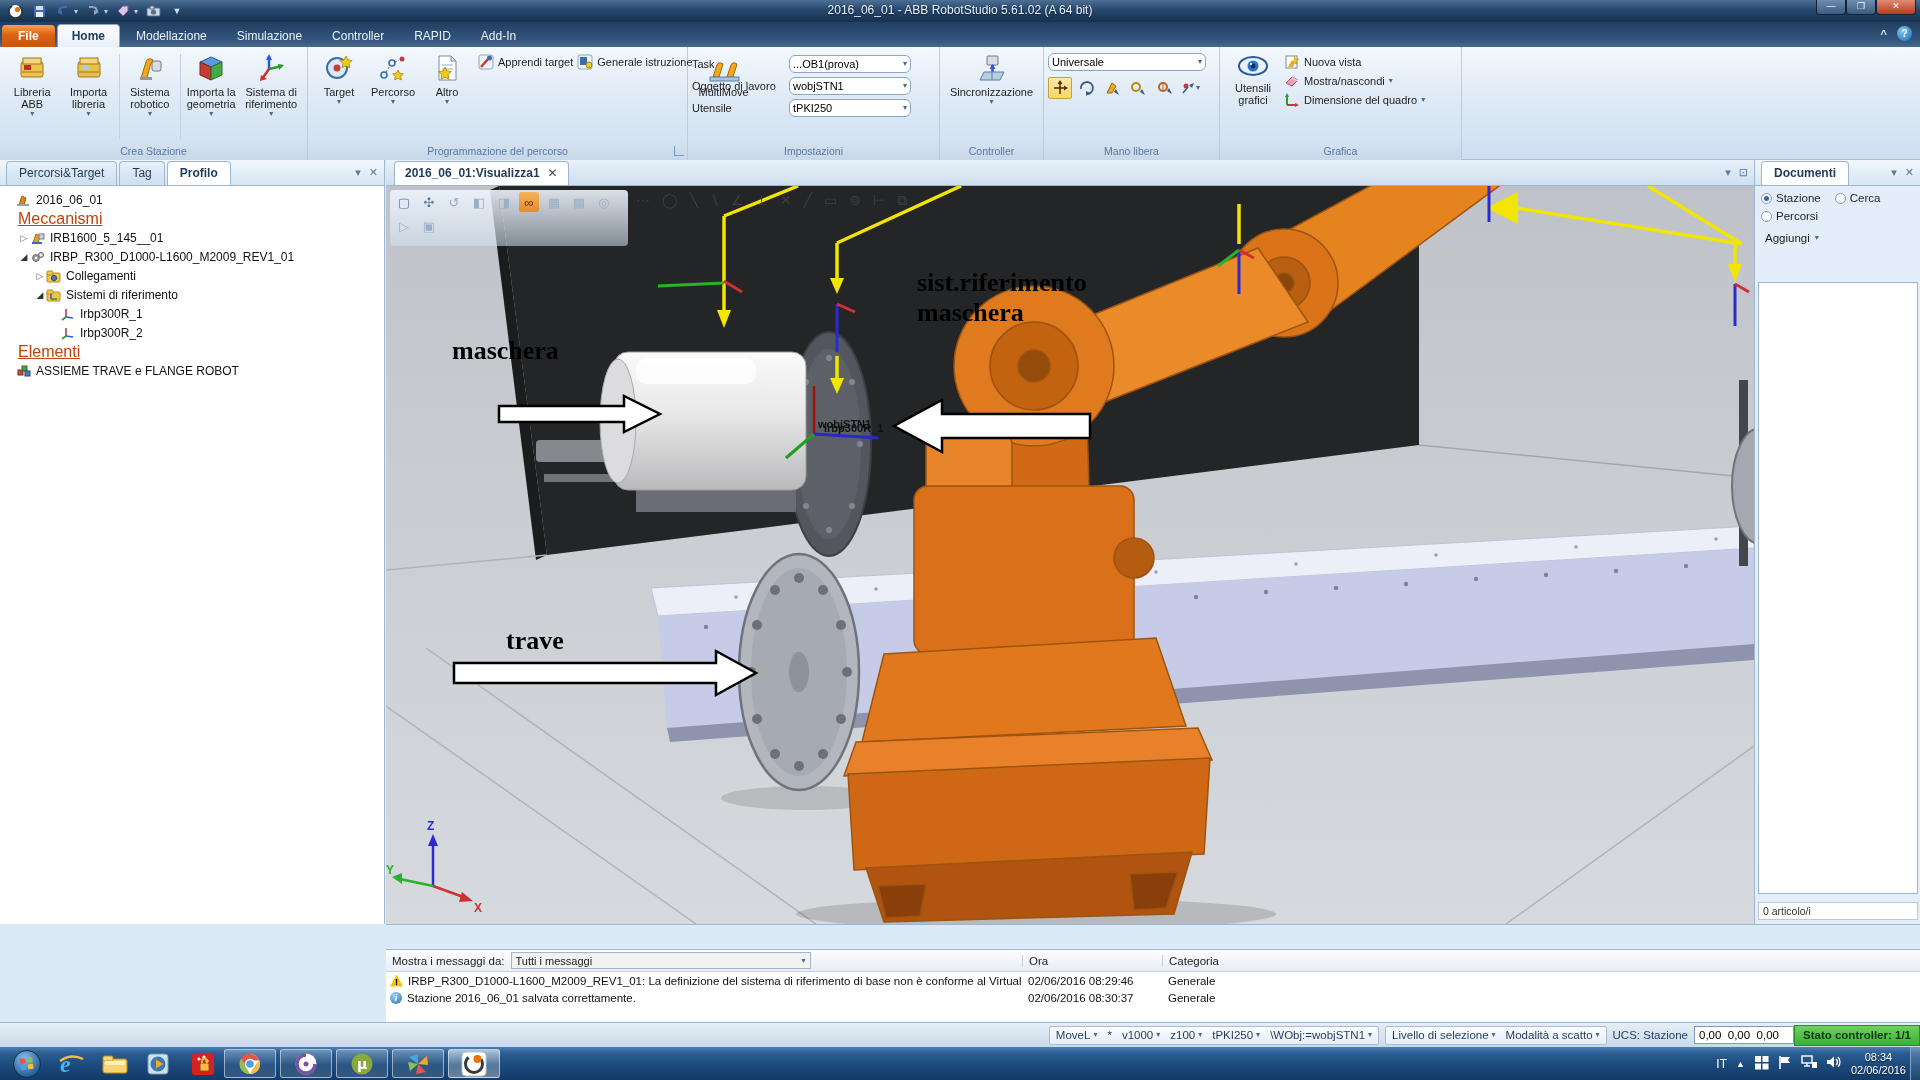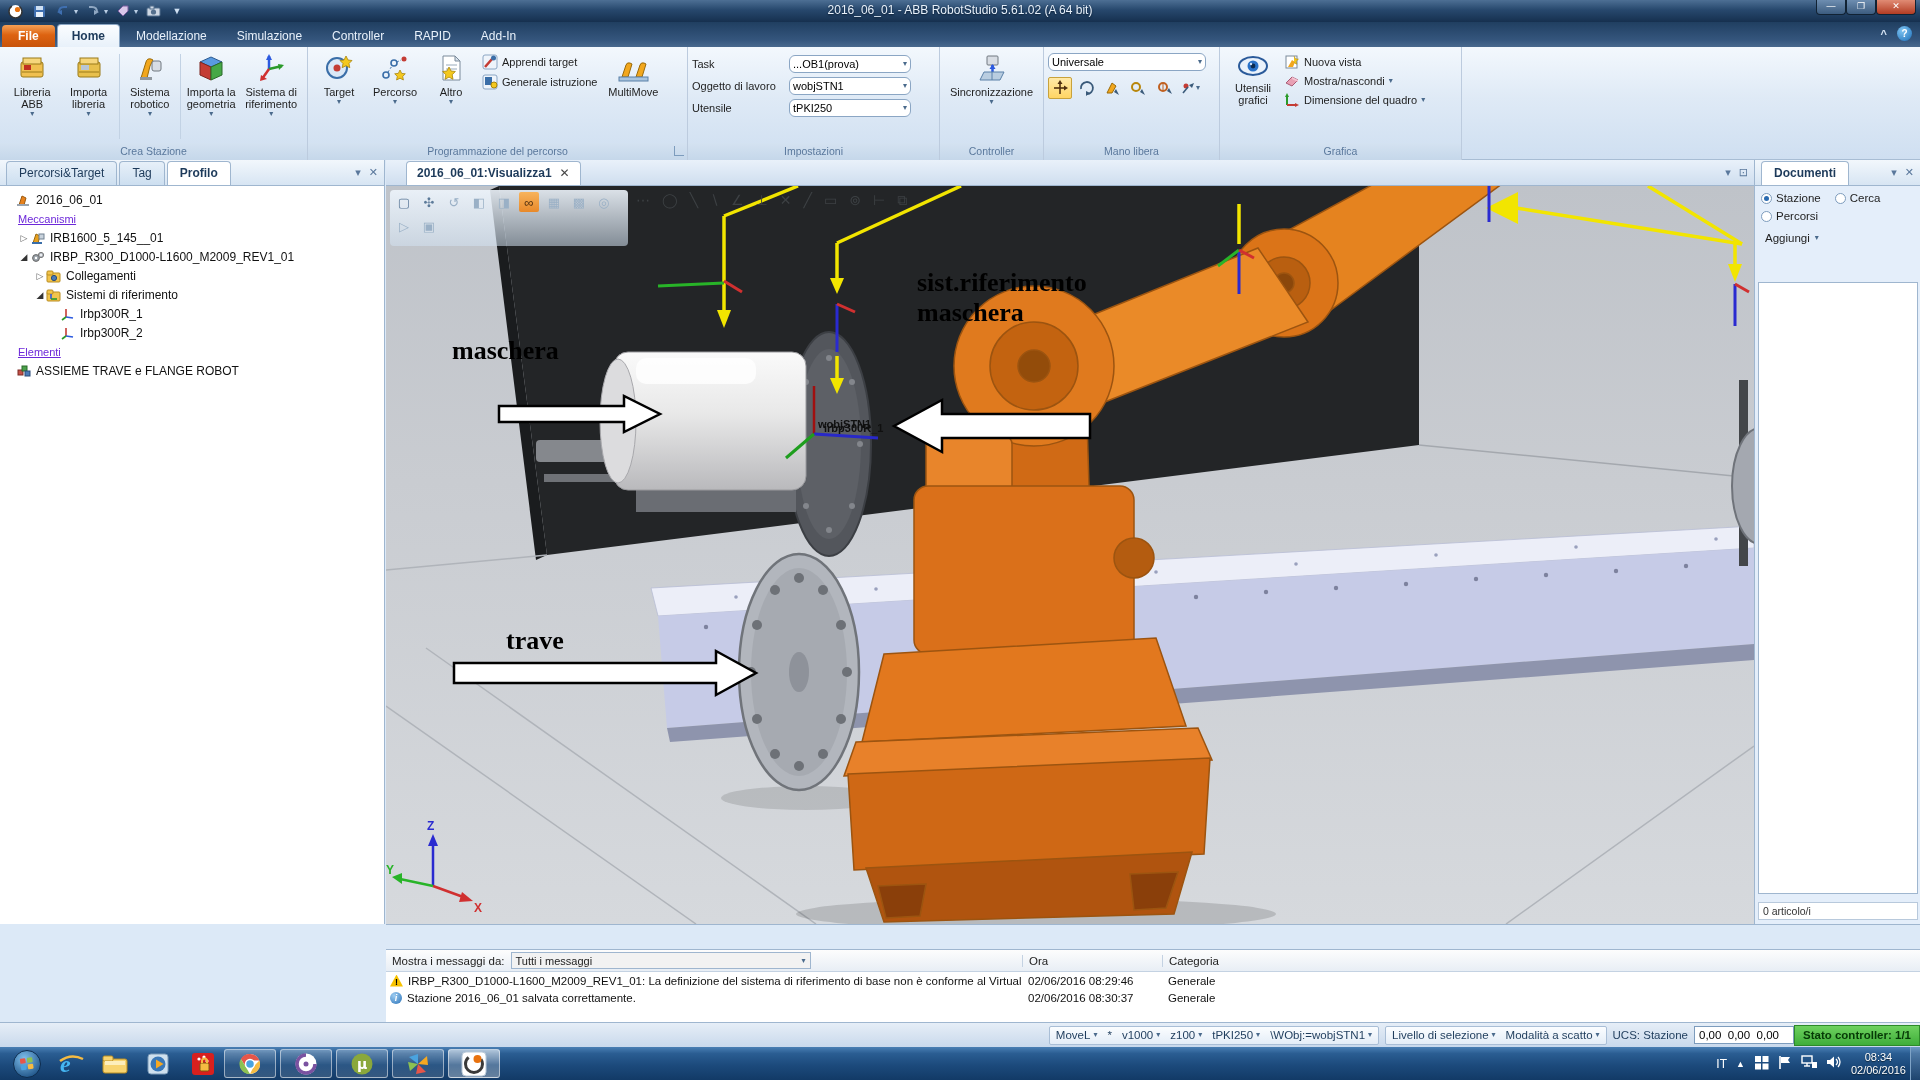--- a/index.html
+++ b/index.html
@@ -33,21 +33,21 @@
     background:linear-gradient(#f3f8fd 0%, #dfeaf6 45%, #cfdff1 100%); border-bottom:1px solid #a8bdd4; display:flex; }
   .rgroup { height:113px; display:flex; flex-direction:column; border-right:1px solid #bccbde; }
   .rgroup-body { flex:1; display:flex; align-items:flex-start; padding:3px 4px 0; }
   .rgroup-label { height:17px; font-size:10.5px; color:#5a789c; text-align:center; line-height:16px;
     background:linear-gradient(#d4e2f1,#c5d7ea); position:relative; }
   .dlg-launcher { position:absolute; right:3px; top:3px; width:10px; height:10px; border-left:1px solid #7d9cbd; border-bottom:1px solid #7d9cbd; font-size:7px; color:#5a789c; }
   .rbigbtn { width:62px; min-width:54px; display:flex; flex-direction:column; align-items:center; padding:3px 1px; border-radius:3px; }
   .rlbl { font-size:11px; color:#1e1e1e; text-align:center; line-height:12px; margin-top:3px; }
   .caret { font-size:8px; color:#4a6a8c; line-height:8px; }
   .vsep { width:1px; background:#c2d2e4; margin:4px 2px; align-self:stretch; }
-  .rsmall-col { display:flex; flex-direction:column; gap:4px; padding:4px 4px; }
+  .rsmall-col { display:flex; flex-direction:row; gap:4px; padding:4px 4px; }
   .rsmallbtn { display:flex; align-items:center; gap:4px; font-size:11px; color:#1e1e1e; white-space:nowrap; }
   .ric16 { width:16px; height:16px; flex:none; }
   .fieldrow { display:flex; align-items:center; gap:5px; height:20px; margin:1px 0; }
   .fieldrow .flabel { font-size:11px; color:#1e1e1e; width:92px; }
   .combo { width:122px; height:18px; background:#fff; border:1px solid #8ba6c4; border-radius:6px; font-size:11px;
     display:flex; align-items:center; padding:0 3px; justify-content:space-between; }
   .combo .cv { overflow:hidden; white-space:nowrap; }
   .combo .caret { color:#4a6a8c; }
   .manobar { display:flex; gap:2px; margin-top:6px; }
   .mico { width:24px; height:22px; border:1px solid transparent; border-radius:2px; display:flex; align-items:center; justify-content:center; }
@@ -61,28 +61,28 @@
   #left-panel { position:absolute; left:0; top:0; width:385px; height:764px; background:#dce9f7; border-right:1px solid #9fb6cf; }
   .ptabs { height:26px; display:flex; align-items:flex-end; background:linear-gradient(#f2f7fc,#d7e5f3); border-bottom:1px solid #9fb6cf; padding-left:6px; position:relative; }
   .ptab { font-size:12px; color:#1d3a5a; padding:4px 12px 5px; border:1px solid #9fb6cf; border-bottom:none; border-radius:4px 4px 0 0; margin-right:2px;
     background:linear-gradient(#e7f0f9,#cddff0); }
   .ptab.active { background:#fff; font-weight:bold; }
   .panel-ctrl { position:absolute; right:6px; top:6px; display:flex; gap:8px; color:#5a789c; font-size:11px; }
   #tree { position:absolute; left:0; top:26px; width:384px; height:738px; background:#fff; padding:4px 0 0 4px; }
   .trow { display:flex; align-items:center; height:19px; font-size:12px; color:#111; white-space:nowrap; }
   .texp { width:12px; font-size:9px; color:#666; text-align:center; flex:none; }
   .tico { width:16px; height:14px; flex:none; margin-right:4px; }
-  .tsec { color:#6d28d9; text-decoration:underline; font-size:11px; }
+  .tsec { color:#c2410c; text-decoration:underline; font-size:16px; }
   .ind1{ padding-left:14px; } .ind2{ padding-left:30px; } .ind3{ padding-left:56px; }
 
   
   #viewport { position:absolute; left:386px; top:0; width:1368px; height:764px; }
   #vp-tabs { height:26px; background:linear-gradient(#e9f1fa,#cfdeef); border-bottom:1px solid #9fb6cf; display:flex; align-items:flex-end; padding-left:8px; position:relative; }
   .vptab { display:flex; gap:8px; align-items:center; background:#fff; border:1px solid #9fb6cf; border-bottom:none; border-radius:4px 4px 0 0;
-    font-size:12px; font-weight:bold; color:#1d3a5a; padding:4px 10px 5px;margin-left:12px; }
+    font-size:12px; font-weight:bold; color:#1d3a5a; padding:4px 10px 5px; }
   .vptab .x { color:#444; font-weight:normal; }
   #vp-canvas { position:relative; width:1368px; height:738px; background:linear-gradient(#bfc3c9 0%, #c9ccd1 40%, #d6d9dd 100%); overflow:hidden; }
   #scene { position:absolute; left:0; top:0; }
 
   .vp-toolbar { position:absolute; left:4px; top:4px; width:238px; height:56px; border-radius:4px;
     background:linear-gradient(rgba(238,245,252,.9), rgba(210,226,242,.55)); padding:2px 4px; }
   .vtrow { display:flex; gap:5px; }
   .vticon { width:20px; height:20px; font-size:13px; color:#5c7linkedin) }
   .vticon { width:20px; height:20px; font-size:13px; color:#5c7a99; display:flex; align-items:center; justify-content:center; border-radius:2px; }
   .vticon.hl { background:linear-gradient(#f7b35c,#e8892a); color:#3a2; color:#503010; }

